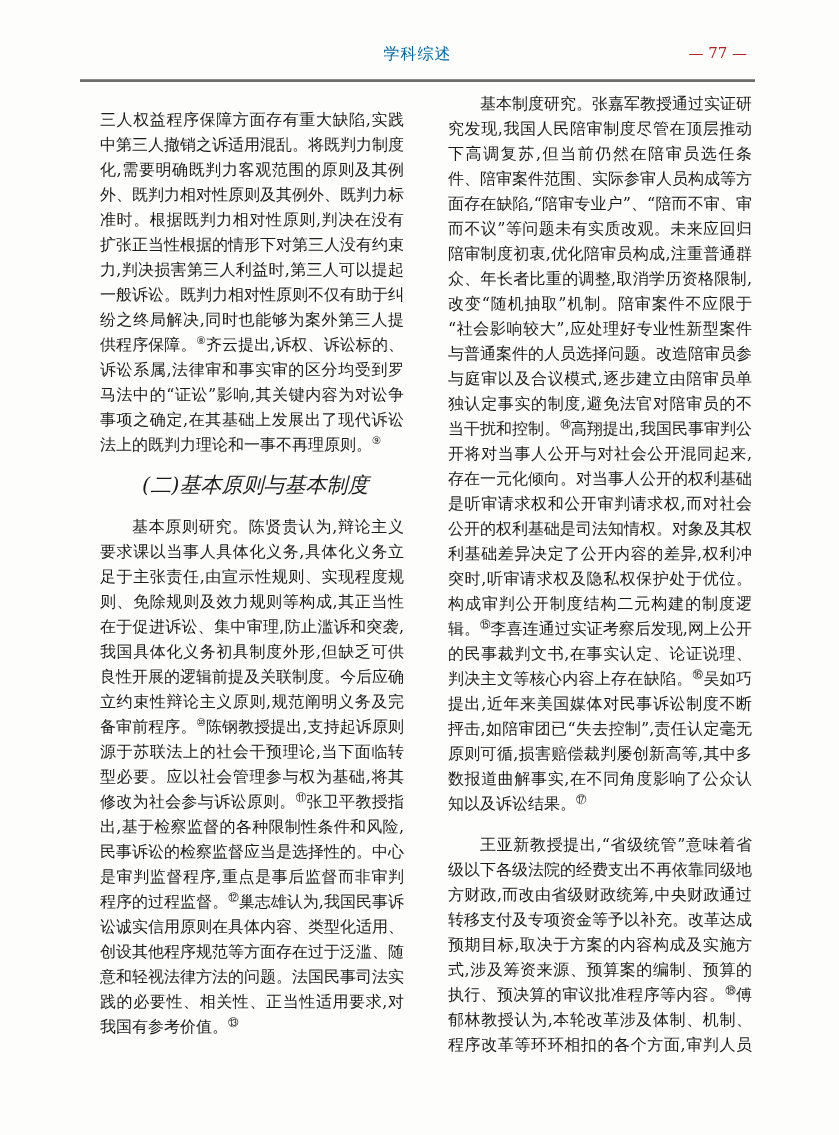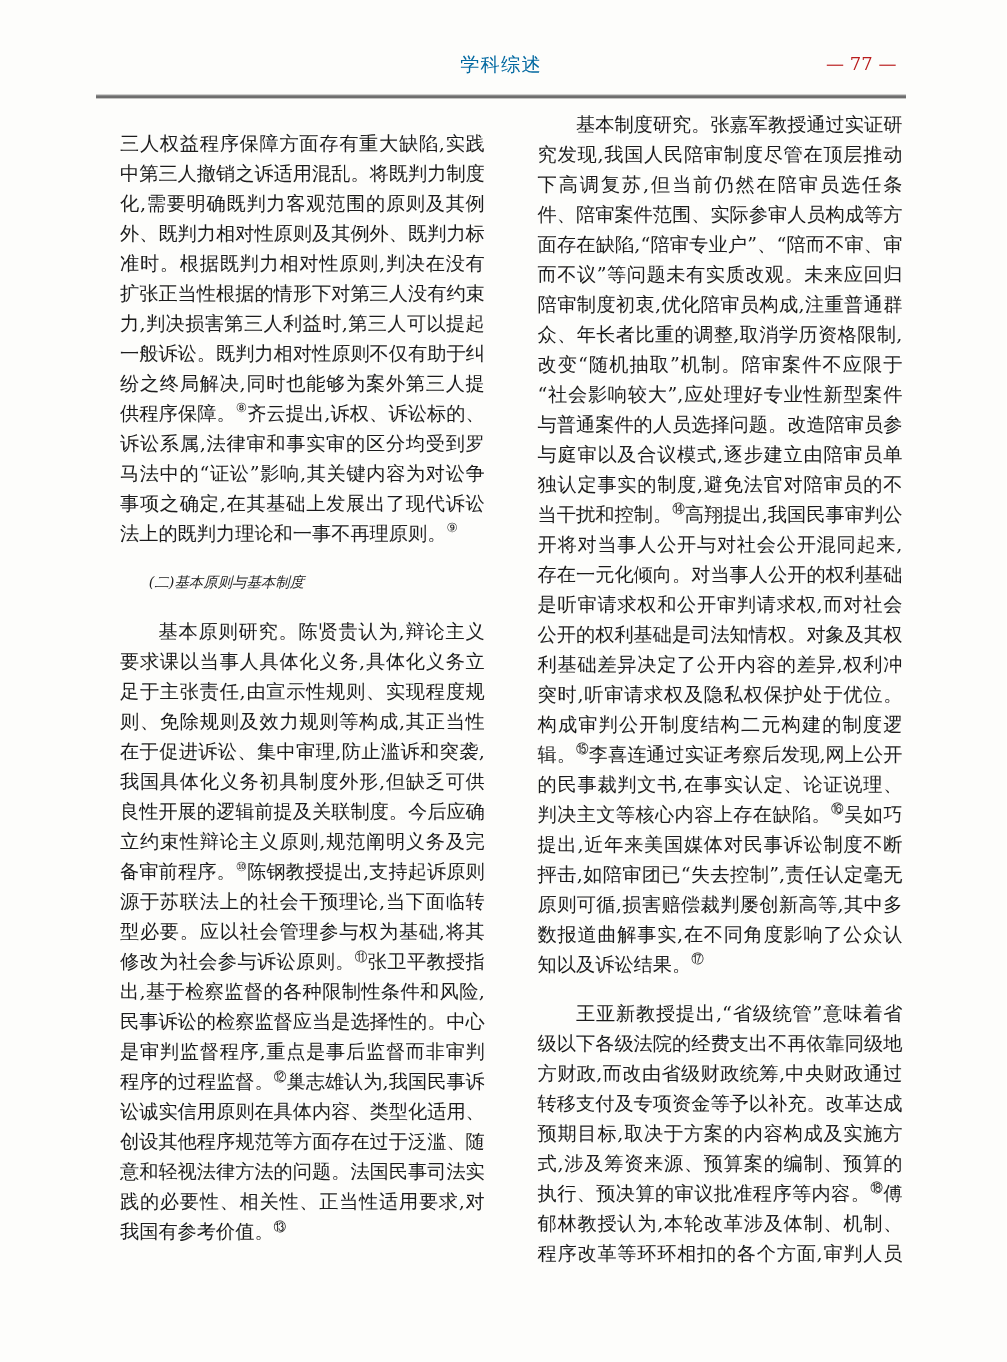--- a/index.html
+++ b/index.html
@@ -48,21 +48,21 @@
     text-justify:inter-ideograph;
     overflow:hidden;
   }
   .article p { margin:16px; padding:0; }
   .para.indent { text-indent:2em; }
   .para.no-indent { text-indent:0; }
   .heading {
     text-indent:2em;
     font-style:italic;
     font-weight:normal;
-    font-size:12px;
+    font-size:21px;
     line-height:25px;
   }
   sup.fnref {
     font-size:10.5px;
     line-height:0;
     vertical-align:super;
     font-family:"DejaVu Sans","Liberation Sans",sans-serif;
   }
 </style>
 </head>

